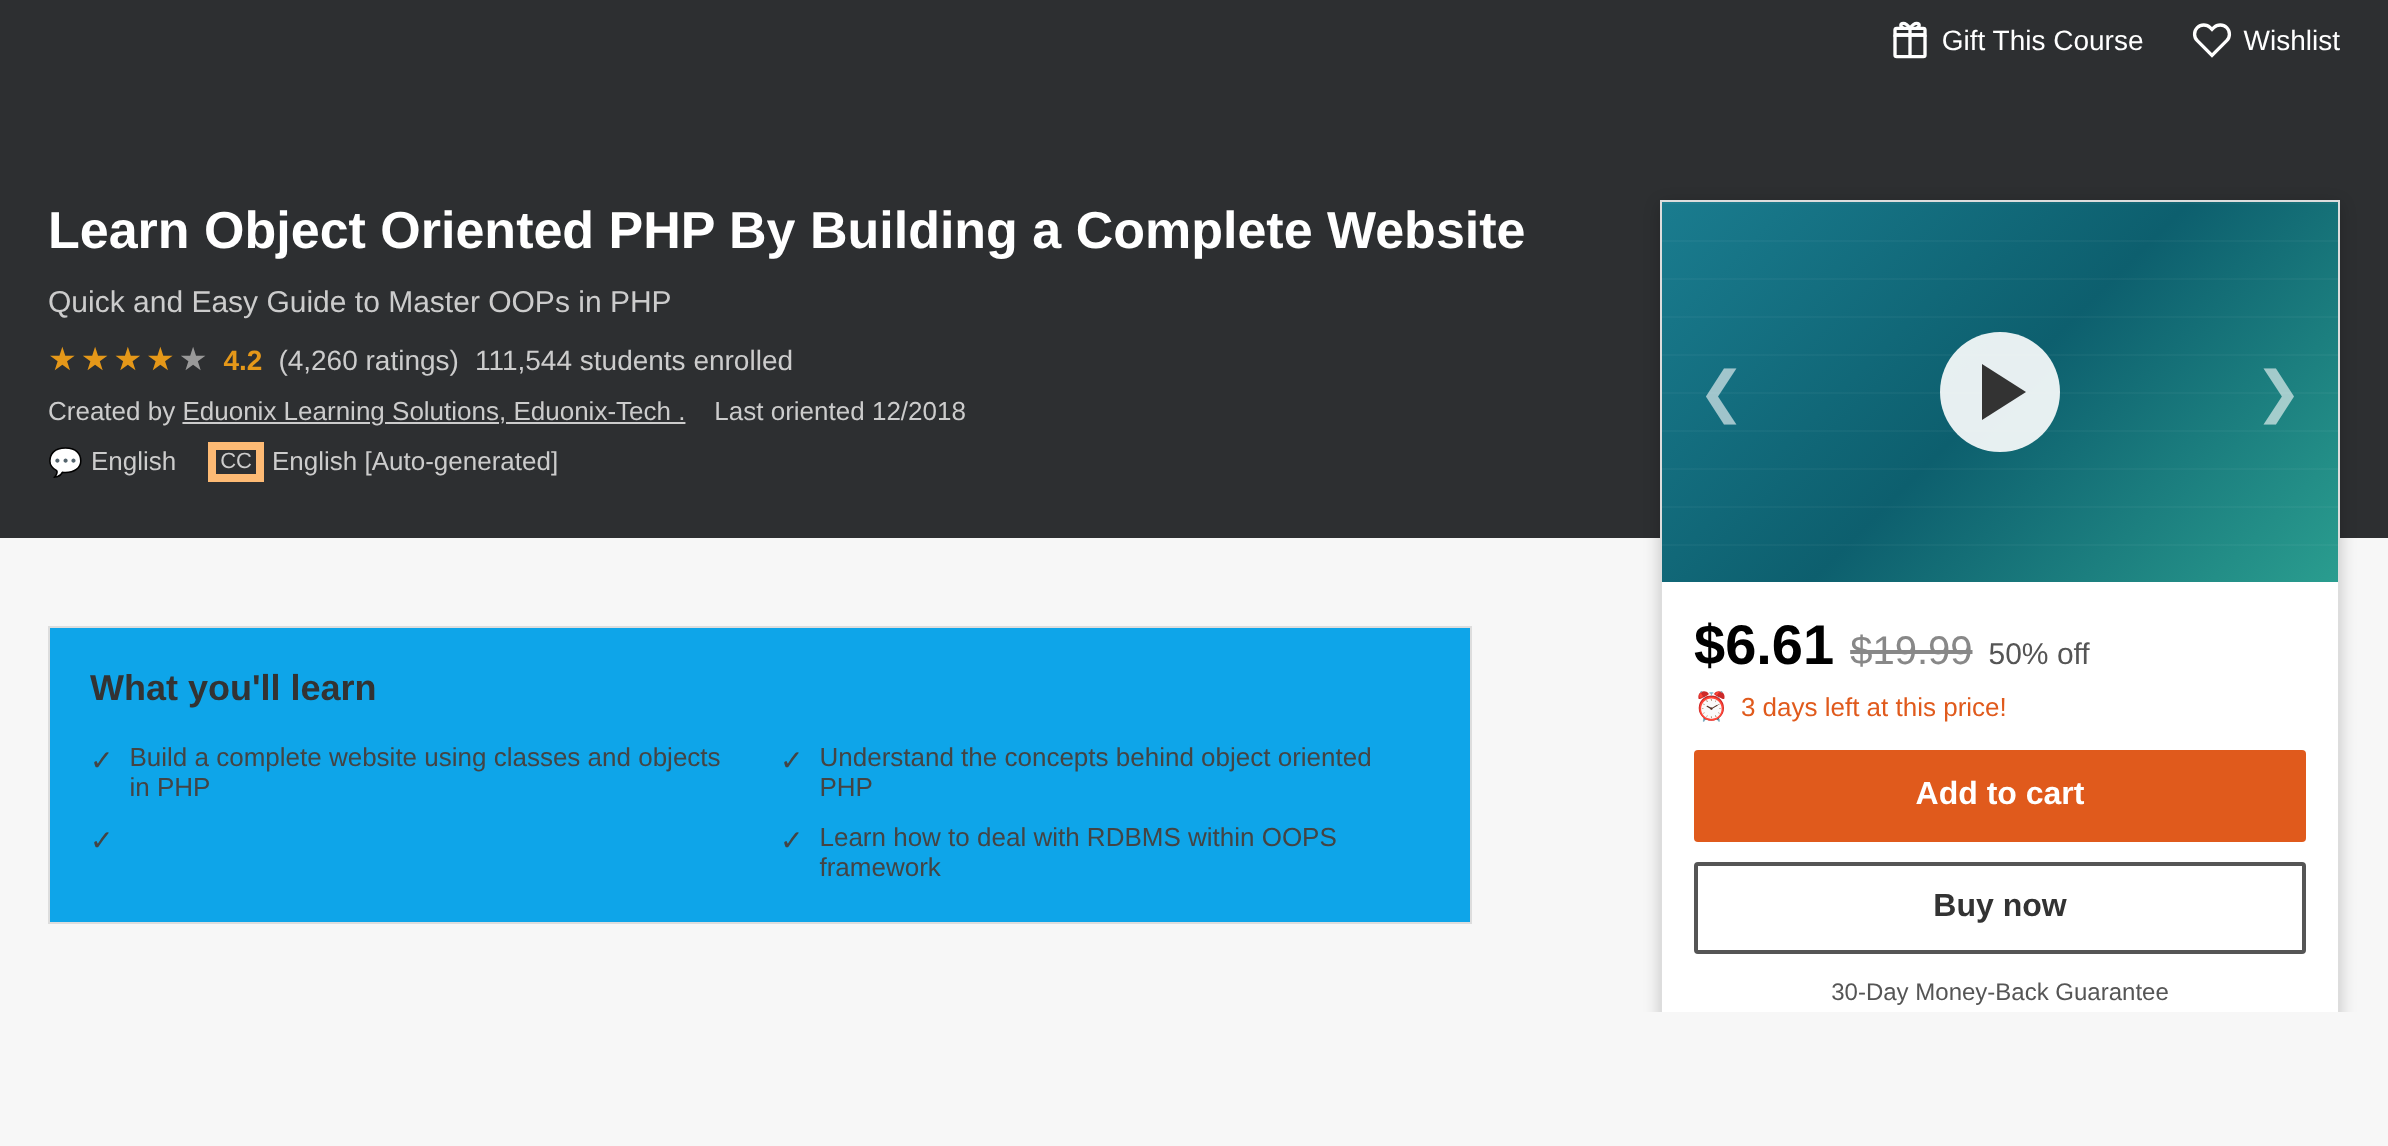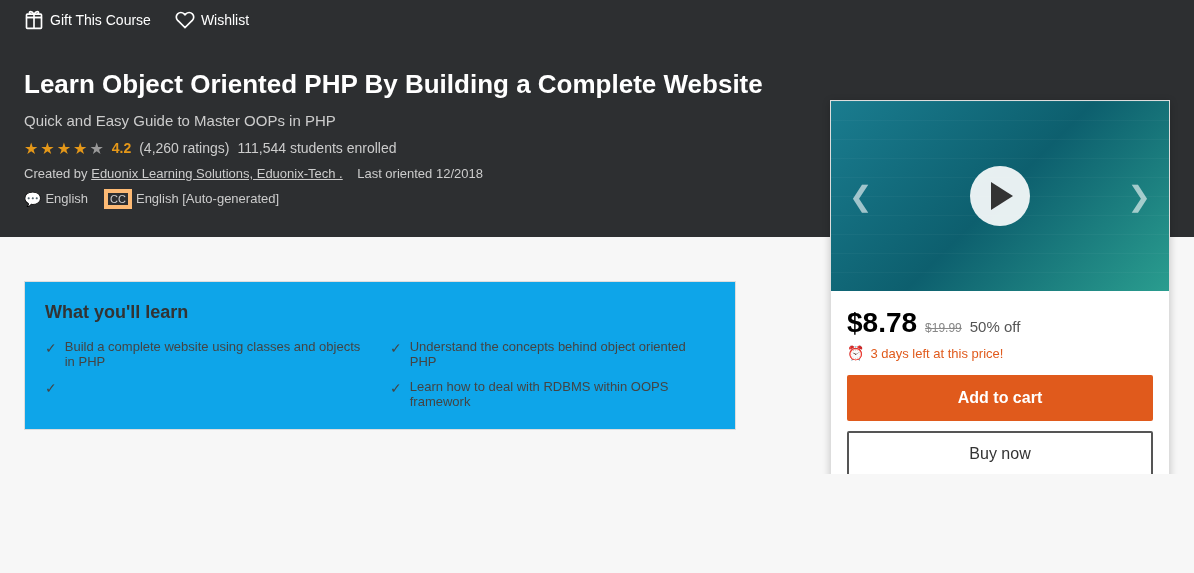--- a/index.html
+++ b/index.html
@@ -2,21 +2,21 @@
 <html><head>
   <meta charset="utf-8">
   <style>
     * { box-sizing: border-box; margin: 0; padding: 0; }
     body { font-family: Arial, sans-serif; background: #f7f7f7; color: #333; }
 
     
     .top-nav {
       background: #2d2f31;
       display: flex;
-      justify-content: flex-start;
+      justify-content: flex-end;
       align-items: center;
       padding: 10px 24px;
       gap: 24px;
     }
     .top-nav-item {
       display: flex;
       align-items: center;
       gap: 6px;
       color: #fff;
       font-size: 14px;
@@ -30,20 +30,21 @@
       padding: 28px 24px 28px 24px;
       display: flex;
       align-items: flex-start;
       gap: 20px;
       position: relative;
     }
     .hero-content {
       flex: 1;
       max-width: 760px;
       color: #fff;
+      margin-top: 31px;
     }
     .hero-title {
       font-size: 26px;
       font-weight: 700;
       color: #fff;
       line-height: 1.3;
       margin-bottom: 10px;
     }
     .hero-subtitle {
       font-size: 15px;
@@ -137,21 +138,21 @@
       align-items: baseline;
       gap: 8px;
       margin-bottom: 6px;
     }
     .price-current {
       font-size: 28px;
       font-weight: 700;
       color: #000;
     }
     .price-original {
-      font-size: 12px;
+      font-size: 20px;
       color: #888;
       text-decoration: line-through;
     }
     .price-discount {
       font-size: 15px;
       color: #555;
     }
     .deal-timer {
       display: flex;
       align-items: center;
@@ -172,21 +173,21 @@
       margin-bottom: 10px;
       border-radius: 2px;
     }
     .btn-buy-now {
       width: 100%;
       background: #fff;
       color: #333;
       border: 2px solid #555;
       padding: 12px;
       font-size: 16px;
-      font-weight: 400;
+      font-weight: 700;
       cursor: pointer;
       margin-bottom: 12px;
       border-radius: 2px;
     }
     .guarantee {
       text-align: center;
       font-size: 12px;
       color: #555;
       margin-bottom: 10px;
     }
@@ -306,21 +307,21 @@
         </div>
 
         <span style="position:absolute;left:18px;top:50%;transform:translateY(-50%);font-size:28px;color:rgba(255,255,255,0.6);">❮</span>
         <span style="position:absolute;right:18px;top:50%;transform:translateY(-50%);font-size:28px;color:rgba(255,255,255,0.6);">❯</span>
       </div>
 
     </div>
 
     <div class="card-body">
       <div class="price-row">
-        <span class="price-current">$8.78</span>
+        <span class="price-current">$6.61</span>
         <span class="price-original">$19.99</span>
         <span class="price-discount">50% off</span>
       </div>
       <div class="deal-timer">
         <span style="font-size:14px;">⏰</span>
         <span>3 days left at this price!</span>
       </div>
       <button class="btn-add-cart">Add to cart</button>
       <button class="btn-buy-now">Buy now</button>
       <p class="guarantee">30-Day Money-Back Guarantee</p>

